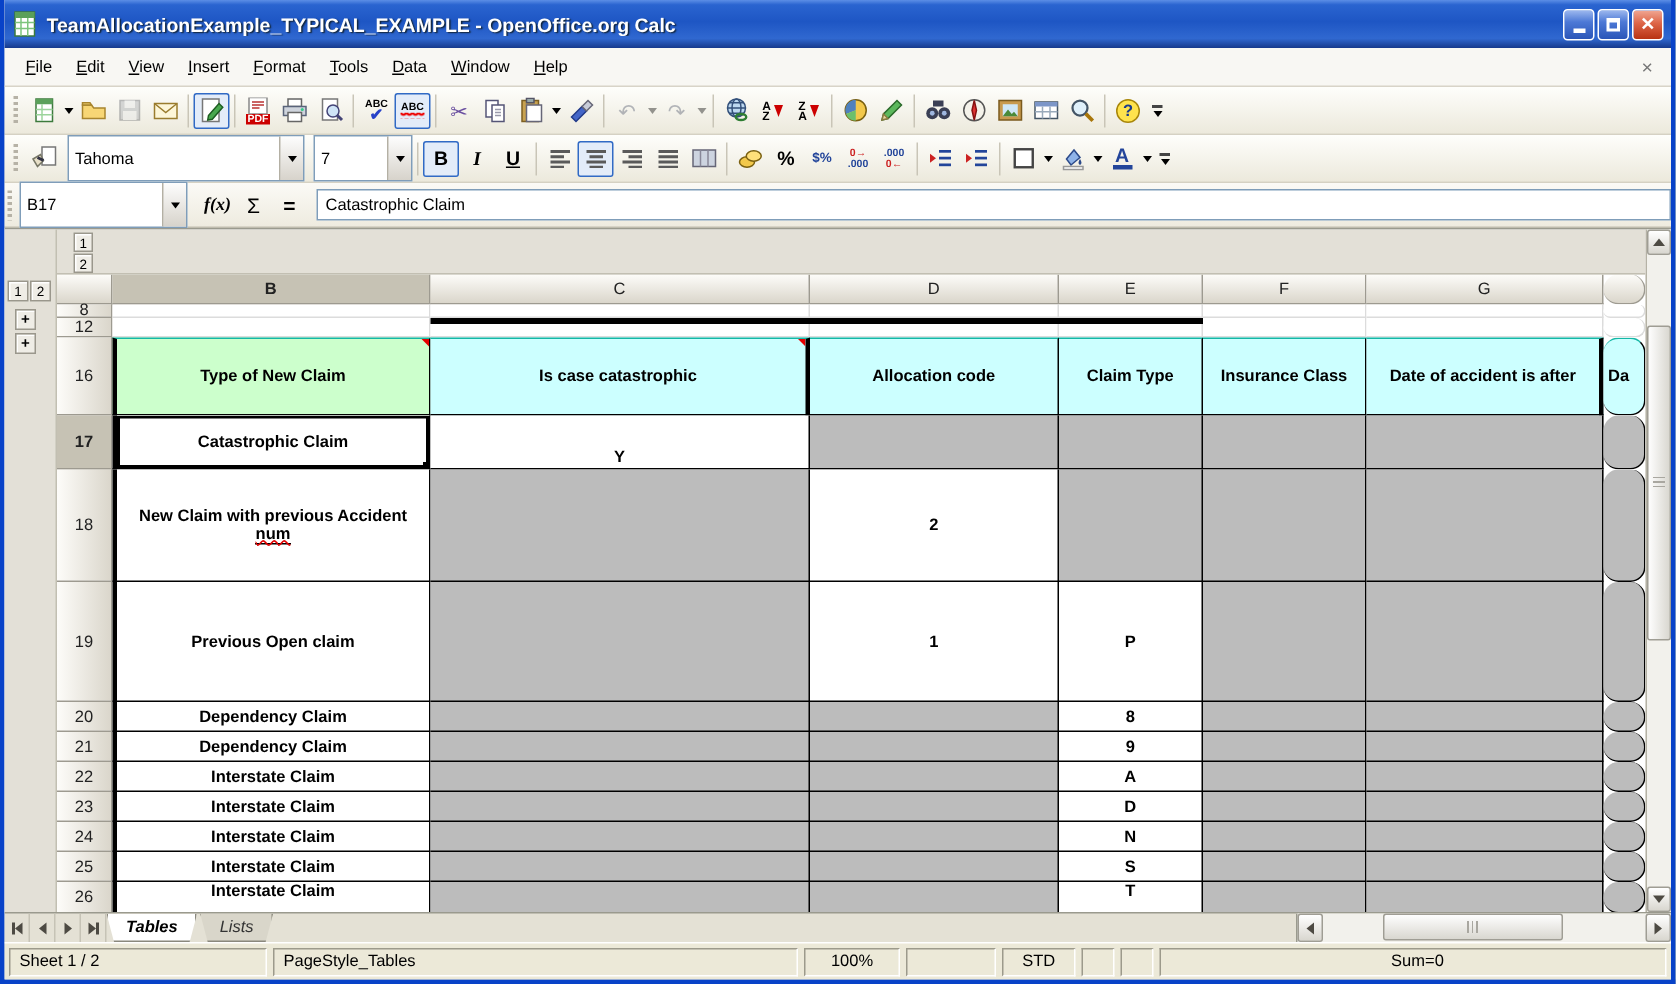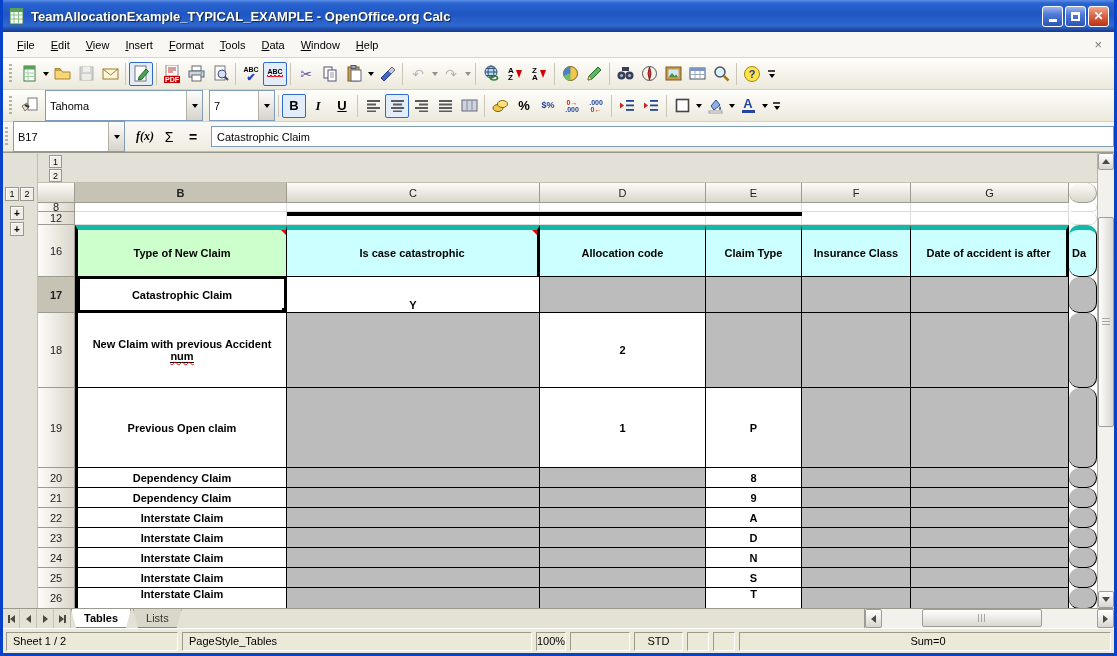--- a/index.html
+++ b/index.html
@@ -110,21 +110,21 @@
   .rowhdr { background:linear-gradient(90deg,#fdfcf9,#dad6cb); border-right:1px solid #9d9a90;
     border-bottom:1px solid #9d9a90; display:flex; align-items:center; justify-content:center; color:#222; }
   .rowhdr.sel { background:#c6c2b4; font-weight:bold; }
 
   .fc { border-right:1px solid #dcdcdc; border-bottom:1px solid #dcdcdc; background:#fff; }
 
   .tc { border-right:1px solid #000; border-bottom:1px solid #000; font-weight:bold;
     display:flex; align-items:center; justify-content:center; text-align:center; position:relative;
     overflow:hidden; }
   .bgGreen{background:#ccffcc;} .bgCyan{background:#ccffff;} .bgGray{background:#bcbcbc;} .bgWhite{background:#fff;}
-  .bl3{border-left:3px solid #000;} .br3{border-right:3px solid #000;text-align:center;} .bt1{border-top:5px solid #14b8a6;}
+  .bl3{border-left:3px solid #000;} .br3{border-right:3px solid #000;text-align:center;} .bt1{border-top:1px solid #14b8a6;}
   .selcell { box-shadow:inset 0 0 0 2px #000; }
   .sel-handle { position:absolute; right:-1px; bottom:-1px; width:5px; height:5px; background:#000; z-index:3; }
   .comment-marker { position:absolute; top:0; right:0; width:0; height:0;
     border-top:5px solid #e60000; border-left:5px solid transparent; }
   .y-bottom { align-items:flex-end; padding-bottom:1px; }
   .h-partial { justify-content:flex-start; padding-left:3px; white-space:nowrap; }
   .misspelled { border-bottom:1px solid #000; text-decoration:underline wavy #e00000; text-decoration-thickness:1px; }
   .thickline { position:absolute; left:249px; top:59px; width:515px; height:4px; background:#000; z-index:2; }
 
   
@@ -142,38 +142,38 @@
   .tri-lf { width:0;height:0;border-top:4px solid transparent;border-bottom:4px solid transparent;border-right:5px solid #4d4a43; }
   .tri-rt { width:0;height:0;border-top:4px solid transparent;border-bottom:4px solid transparent;border-left:5px solid #4d4a43; }
 
   
   .tabbar { height:20px; flex:0 0 20px; background:#e4e1d5; border-top:1px solid #9a9a8e;
     display:flex; align-items:stretch; }
   .nav-btn { width:17px; display:flex; align-items:center; justify-content:center; border-right:1px solid #c6c3b6; }
   .nav-bar { width:2px; height:8px; background:#4d4a43; }
   .tab { display:flex; align-items:center; padding:0 12px; border:1px solid #8a887d; border-top:none;
     background:#d9d6ca; color:#333; margin-right:2px;
-    clip-path:polygon(0 0,100% 0,calc(100% - 5px) 100%,5px 100%); }
+    clip-path:polygon(0 0,100% 0,calc(100% - 5px) 100%,5px 100%);font-style:italic; }
   .tab.active { background:#fff; font-weight:bold; color:#000; }
   .tab-filler { flex:1; }
   .hscroll { width:250px; flex:0 0 250px; display:flex; align-items:stretch; border-left:1px solid #9a9a8e; background:#f2f1ec; }
   .hs-btn { width:17px; flex:0 0 17px; background:linear-gradient(180deg,#fff,#d8d6cf); border:1px solid #9f9d94;
     border-radius:2px; display:flex; align-items:center; justify-content:center; }
   .htrack { flex:1; position:relative; }
   .hthumb { position:absolute; left:40px; top:0; width:120px; height:18px; border:1px solid #9f9d94; border-radius:2px;
     background:linear-gradient(180deg,#fefefe,#d9d7d0); display:flex; align-items:center; justify-content:center; }
   .hgrip { width:8px; height:8px;
     background-image:repeating-linear-gradient(90deg,#a9a7a0 0 1px,transparent 1px 3px); }
 
   
   .statusbar { height:25px; flex:0 0 25px; background:#ece9d8; border-top:1px solid #fff;
     display:flex; align-items:center; padding:2px 3px; gap:4px; }
   .sfield { height:19px; border:1px solid; border-color:#9c9a8b #ffffff #ffffff #9c9a8b;
     display:flex; align-items:center; padding:0 6px; }
-  .sf-sheet{width:172px;} .sf-style{width:350px;} .sf-zoom{width:30px;justify-content:center;}
+  .sf-sheet{width:172px;} .sf-style{width:350px;} .sf-zoom{width:64px;justify-content:center;}
   .sf-blank1{width:60px;} .sf-std{width:49px;justify-content:center;} .sf-b2{width:22px;} .sf-b3{width:22px;}
   .sf-sum{flex:1;justify-content:center;padding-left:12px;}
 </style>
 </head>
 <body>
 
 <div class="window">
 
   <div class="titlebar">
     <svg class="title-icon" viewBox="0 0 18 18">

